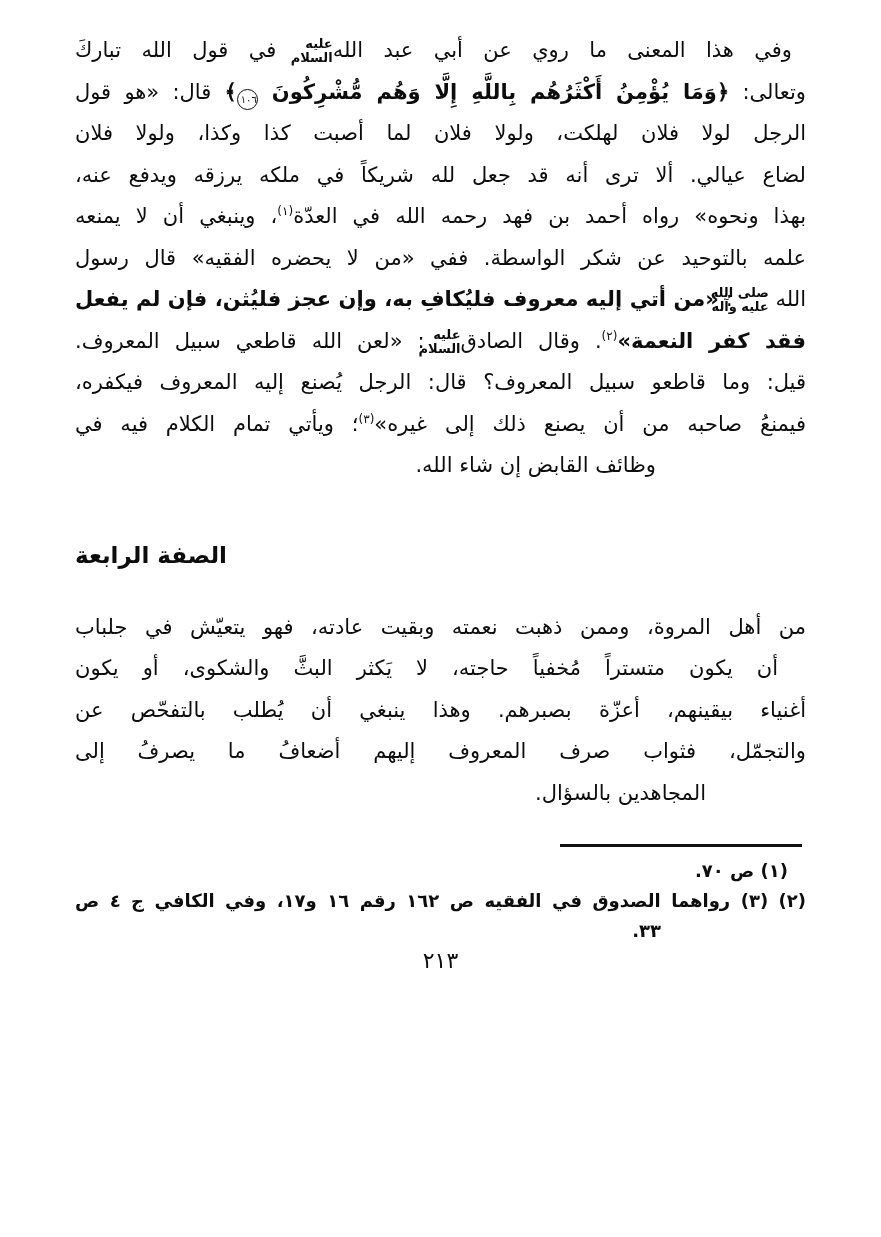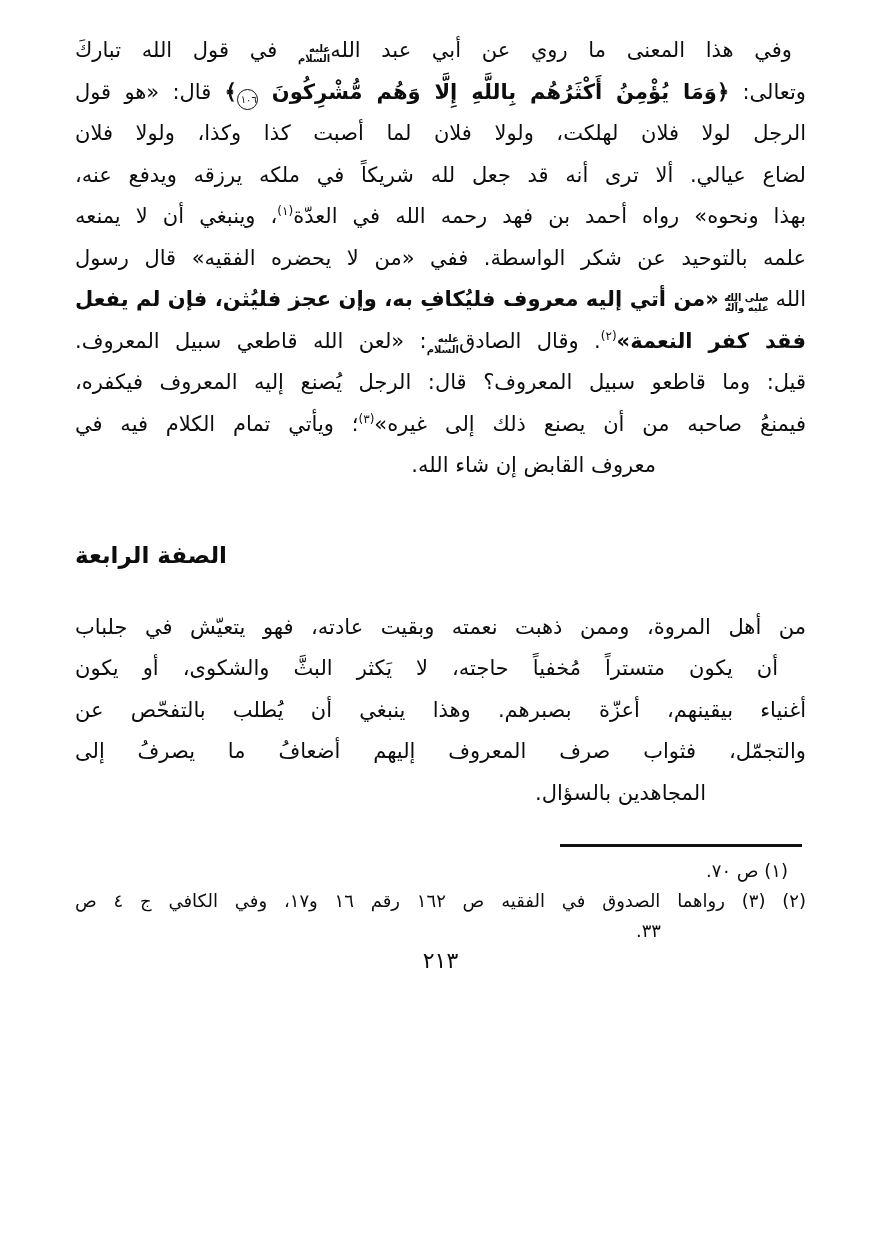--- a/index.html
+++ b/index.html
@@ -18,33 +18,33 @@
   .line.endline{text-align:right;text-align-last:right;white-space:normal;}
   sup{font-size:12px;line-height:0;vertical-align:8px;}
   b.hadith{font-weight:bold;}
   .quran{font-weight:bold;}
   .ayah{
     display:inline-block;width:21px;height:21px;border:1.5px solid #0d0d0d;
     border-radius:50%;font-size:10px;line-height:20px;text-align:center;
     vertical-align:-4px;font-weight:normal;box-sizing:border-box;
   }
   .hon{
-    display:inline-block;font-size:10px;line-height:1.05;text-align:right;
+    display:inline-block;font-size:13px;line-height:1.05;text-align:right;
     vertical-align:-5px;font-weight:bold;letter-spacing:0;max-width:36px;
     white-space:nowrap;
   }
   .heading{
     font-size:23px;font-weight:bold;text-align:left;
     margin-top:52px;line-height:32px;
   }
   .para-2{margin-top:36px;}
   .fn-sep{
     width:242px;height:3px;background:#111;margin:30px 4px 0 auto;
   }
-  .footnotes{margin-top:9px;font-size:18px;}
+  .footnotes{margin-top:9px;font-size:18px;font-weight:bold;}
   .footnotes .line{line-height:30px;height:30px;}
   .page-number{
     text-align:center;font-size:22px;line-height:30px;
   }
 </style>
 </head>
 <body>
 
 <div class="page">
 
@@ -52,21 +52,21 @@
       <div class="line just" style="padding-right: 14px;"><span>وفي هذا المعنى ما روي عن أبي عبد الله</span><span class="hon">عليه<br>السلام</span><span> في قول الله تباركَ</span></div>
       <div class="line just"><span>وتعالى: </span><span class="quran">﴿وَمَا يُؤْمِنُ أَكْثَرُهُم بِاللَّهِ إِلَّا وَهُم مُّشْرِكُونَ </span><span class="ayah">١٠٦</span><span class="quran">﴾</span><span> قال: «هو قول</span></div>
       <div class="line just"><span>الرجل لولا فلان لهلكت، ولولا فلان لما أصبت كذا وكذا، ولولا فلان</span></div>
       <div class="line just"><span>لضاع عيالي. ألا ترى أنه قد جعل لله شريكاً في ملكه يرزقه ويدفع عنه،</span></div>
       <div class="line just"><span>بهذا ونحوه» رواه أحمد بن فهد رحمه الله في العدّة</span><sup>(١)</sup><span>، وينبغي أن لا يمنعه</span></div>
       <div class="line just"><span>علمه بالتوحيد عن شكر الواسطة. ففي «من لا يحضره الفقيه» قال رسول</span></div>
       <div class="line just"><span>الله </span><span class="hon">صلى الله<br>عليه وآله</span><span>: </span><b class="hadith">«من أتي إليه معروف فليُكافِ به، وإن عجز فليُثن، فإن لم يفعل</b></div>
       <div class="line just"><b class="hadith">فقد كفر النعمة»</b><sup>(٢)</sup><span>. وقال الصادق</span><span class="hon">عليه<br>السلام</span><span>: «لعن الله قاطعي سبيل المعروف.</span></div>
       <div class="line just"><span>قيل: وما قاطعو سبيل المعروف؟ قال: الرجل يُصنع إليه المعروف فيكفره،</span></div>
       <div class="line just"><span>فيمنعُ صاحبه من أن يصنع ذلك إلى غيره»</span><sup>(٣)</sup><span>؛ ويأتي تمام الكلام فيه في</span></div>
-      <div class="line endline" style="padding-right: 150px;"><span>معروف القابض إن شاء الله.</span></div>
+      <div class="line endline" style="padding-right: 150px;"><span>وظائف القابض إن شاء الله.</span></div>
     </div>
 
   <div class="heading">الصفة الرابعة</div>
 
   <div class="body-text para-2">
       <div class="line just"><span>من أهل المروة، وممن ذهبت نعمته وبقيت عادته، فهو يتعيّش في جلباب</span></div>
       <div class="line just" style="padding-right: 28px;"><span>أن يكون متستراً مُخفياً حاجته، لا يَكثر البثَّ والشكوى، أو يكون</span></div>
       <div class="line just"><span>أغنياء بيقينهم، أعزّة بصبرهم. وهذا ينبغي أن يُطلب بالتفحّص عن</span></div>
       <div class="line just"><span>والتجمّل، فثواب صرف المعروف إليهم أضعافُ ما يصرفُ إلى</span></div>
       <div class="line endline" style="padding-right: 100px;"><span>المجاهدين بالسؤال.</span></div>

